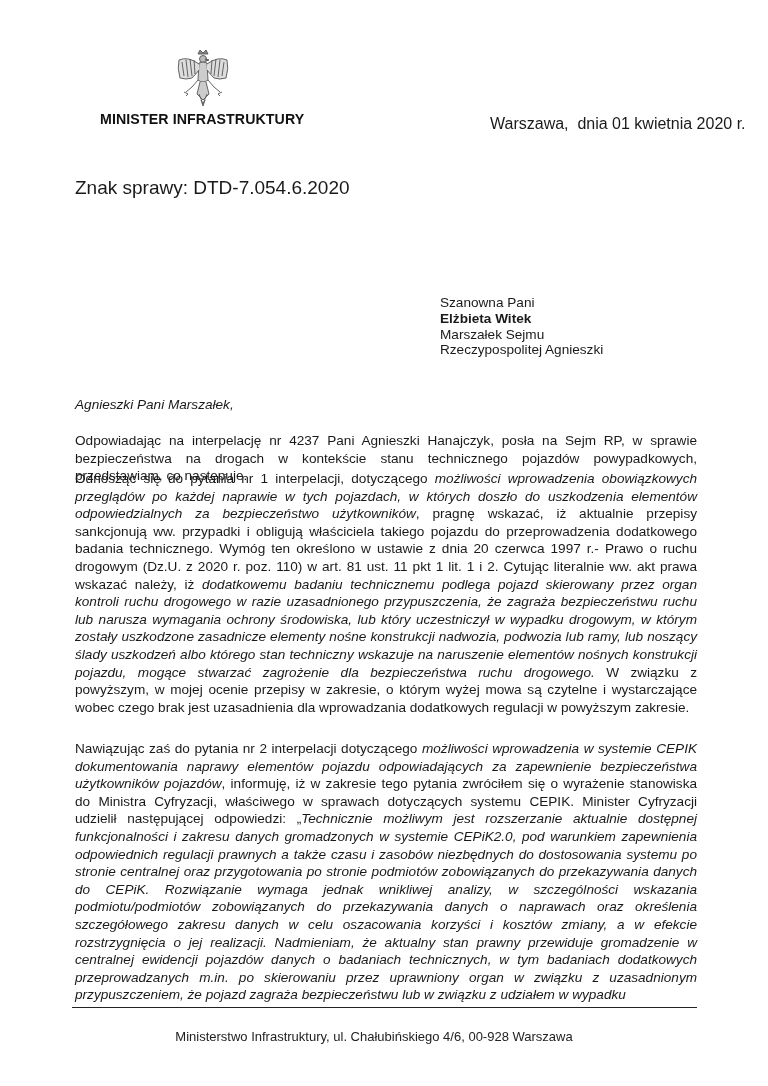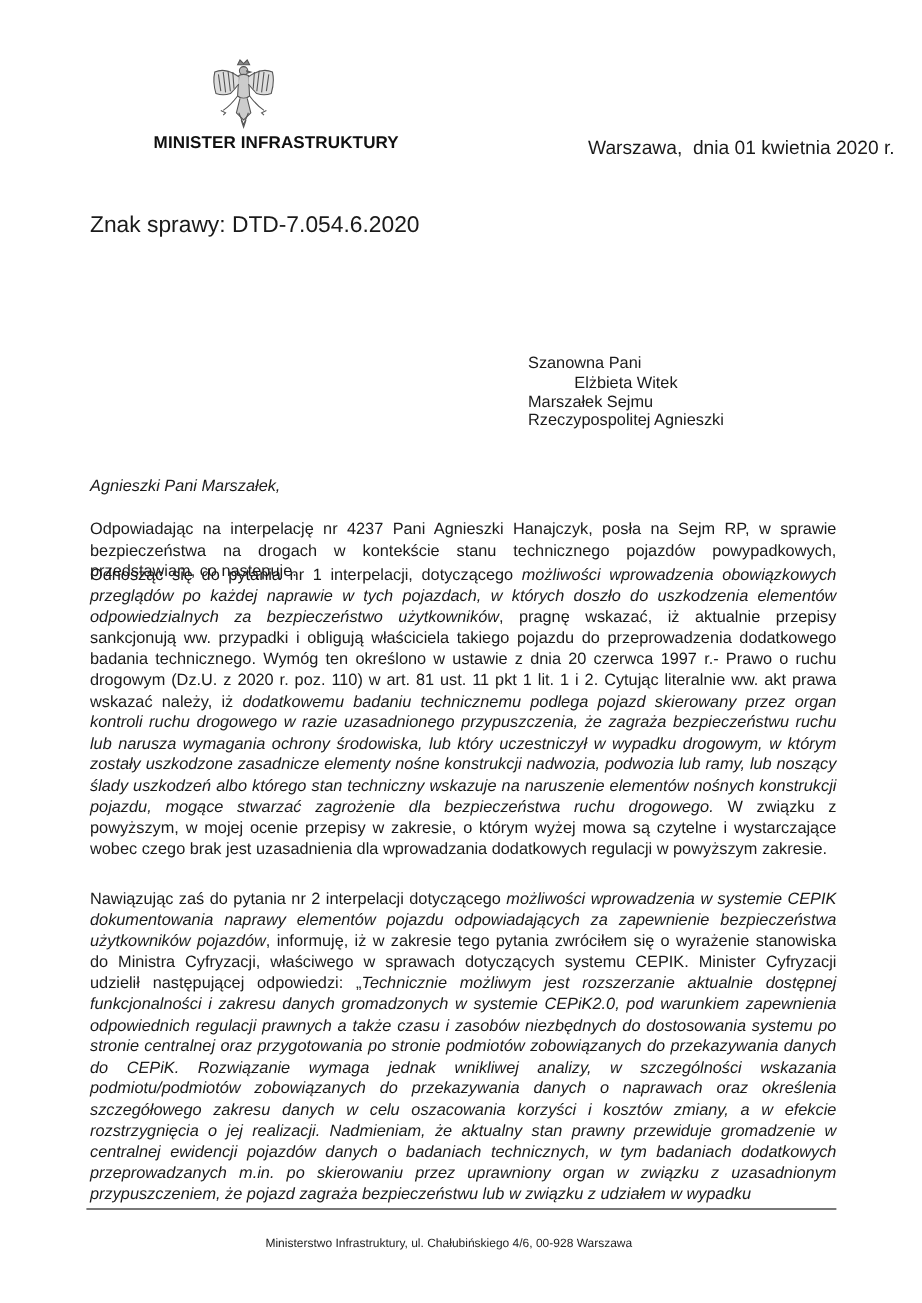--- a/index.html
+++ b/index.html
@@ -1,32 +1,32 @@
 <!DOCTYPE html>
 <html><head>
 <meta charset="utf-8">
 <style>
   html, body { margin:0; padding:0; background:#ffffff; }
   body { width:768px; height:1086px; position:relative; overflow:hidden;
          font-family:"Liberation Sans", sans-serif; color:#1a1a1a; }
   .abs { position:absolute; }
   .emblem { left:174px; top:48px; width:58px; height:62px; }
-  .ministry { left:100px; top:111px; font-weight:bold; font-size:14.2px; letter-spacing:0.1px; color:#111;margin-left:28px; }
+  .ministry { left:100px; top:111px; font-weight:bold; font-size:14.2px; letter-spacing:0.1px; color:#111; }
   .date { left:490px; top:115px; font-size:16px; white-space:pre; }
   .ref { left:75px; top:177px; font-size:19px; }
   .recipient { left:440px; top:247px; font-size:13.6px; line-height:15.8px;margin-top:48px; }
-  .recipient .bold { font-weight:normal;text-align:center; }
+  .recipient .bold { font-weight:bold; }
   .salutation { left:75px; top:397px; font-size:13.6px; font-style:italic; }
   .para { left:75px; width:622px; font-size:13.6px; line-height:17.6px; text-align:justify; }
   .p1 { top:432px; }
   .p2 { top:470px; }
   .p3 { top:740px; }
   .para i { font-style:italic; }
   .rule { left:72px; top:1007px; width:625px; height:1px; background:#222; }
-  .footer { left:0; top:1029px; width:748px; text-align:center; font-size:10px; line-height:15px; color:#222; }
+  .footer { left:0; top:1029px; width:748px; text-align:center; font-size:13px; line-height:15px; color:#222; }
 </style>
 </head>
 <body>
 
 <div class="abs emblem">
   <svg width="58" height="62" viewBox="0 0 58 62">
     <g fill="none" stroke="#555" stroke-width="0.9">
 
       <path d="M24 6 L26 2 L29 5 L32 2 L34 6 Z" fill="#888"></path>
 

